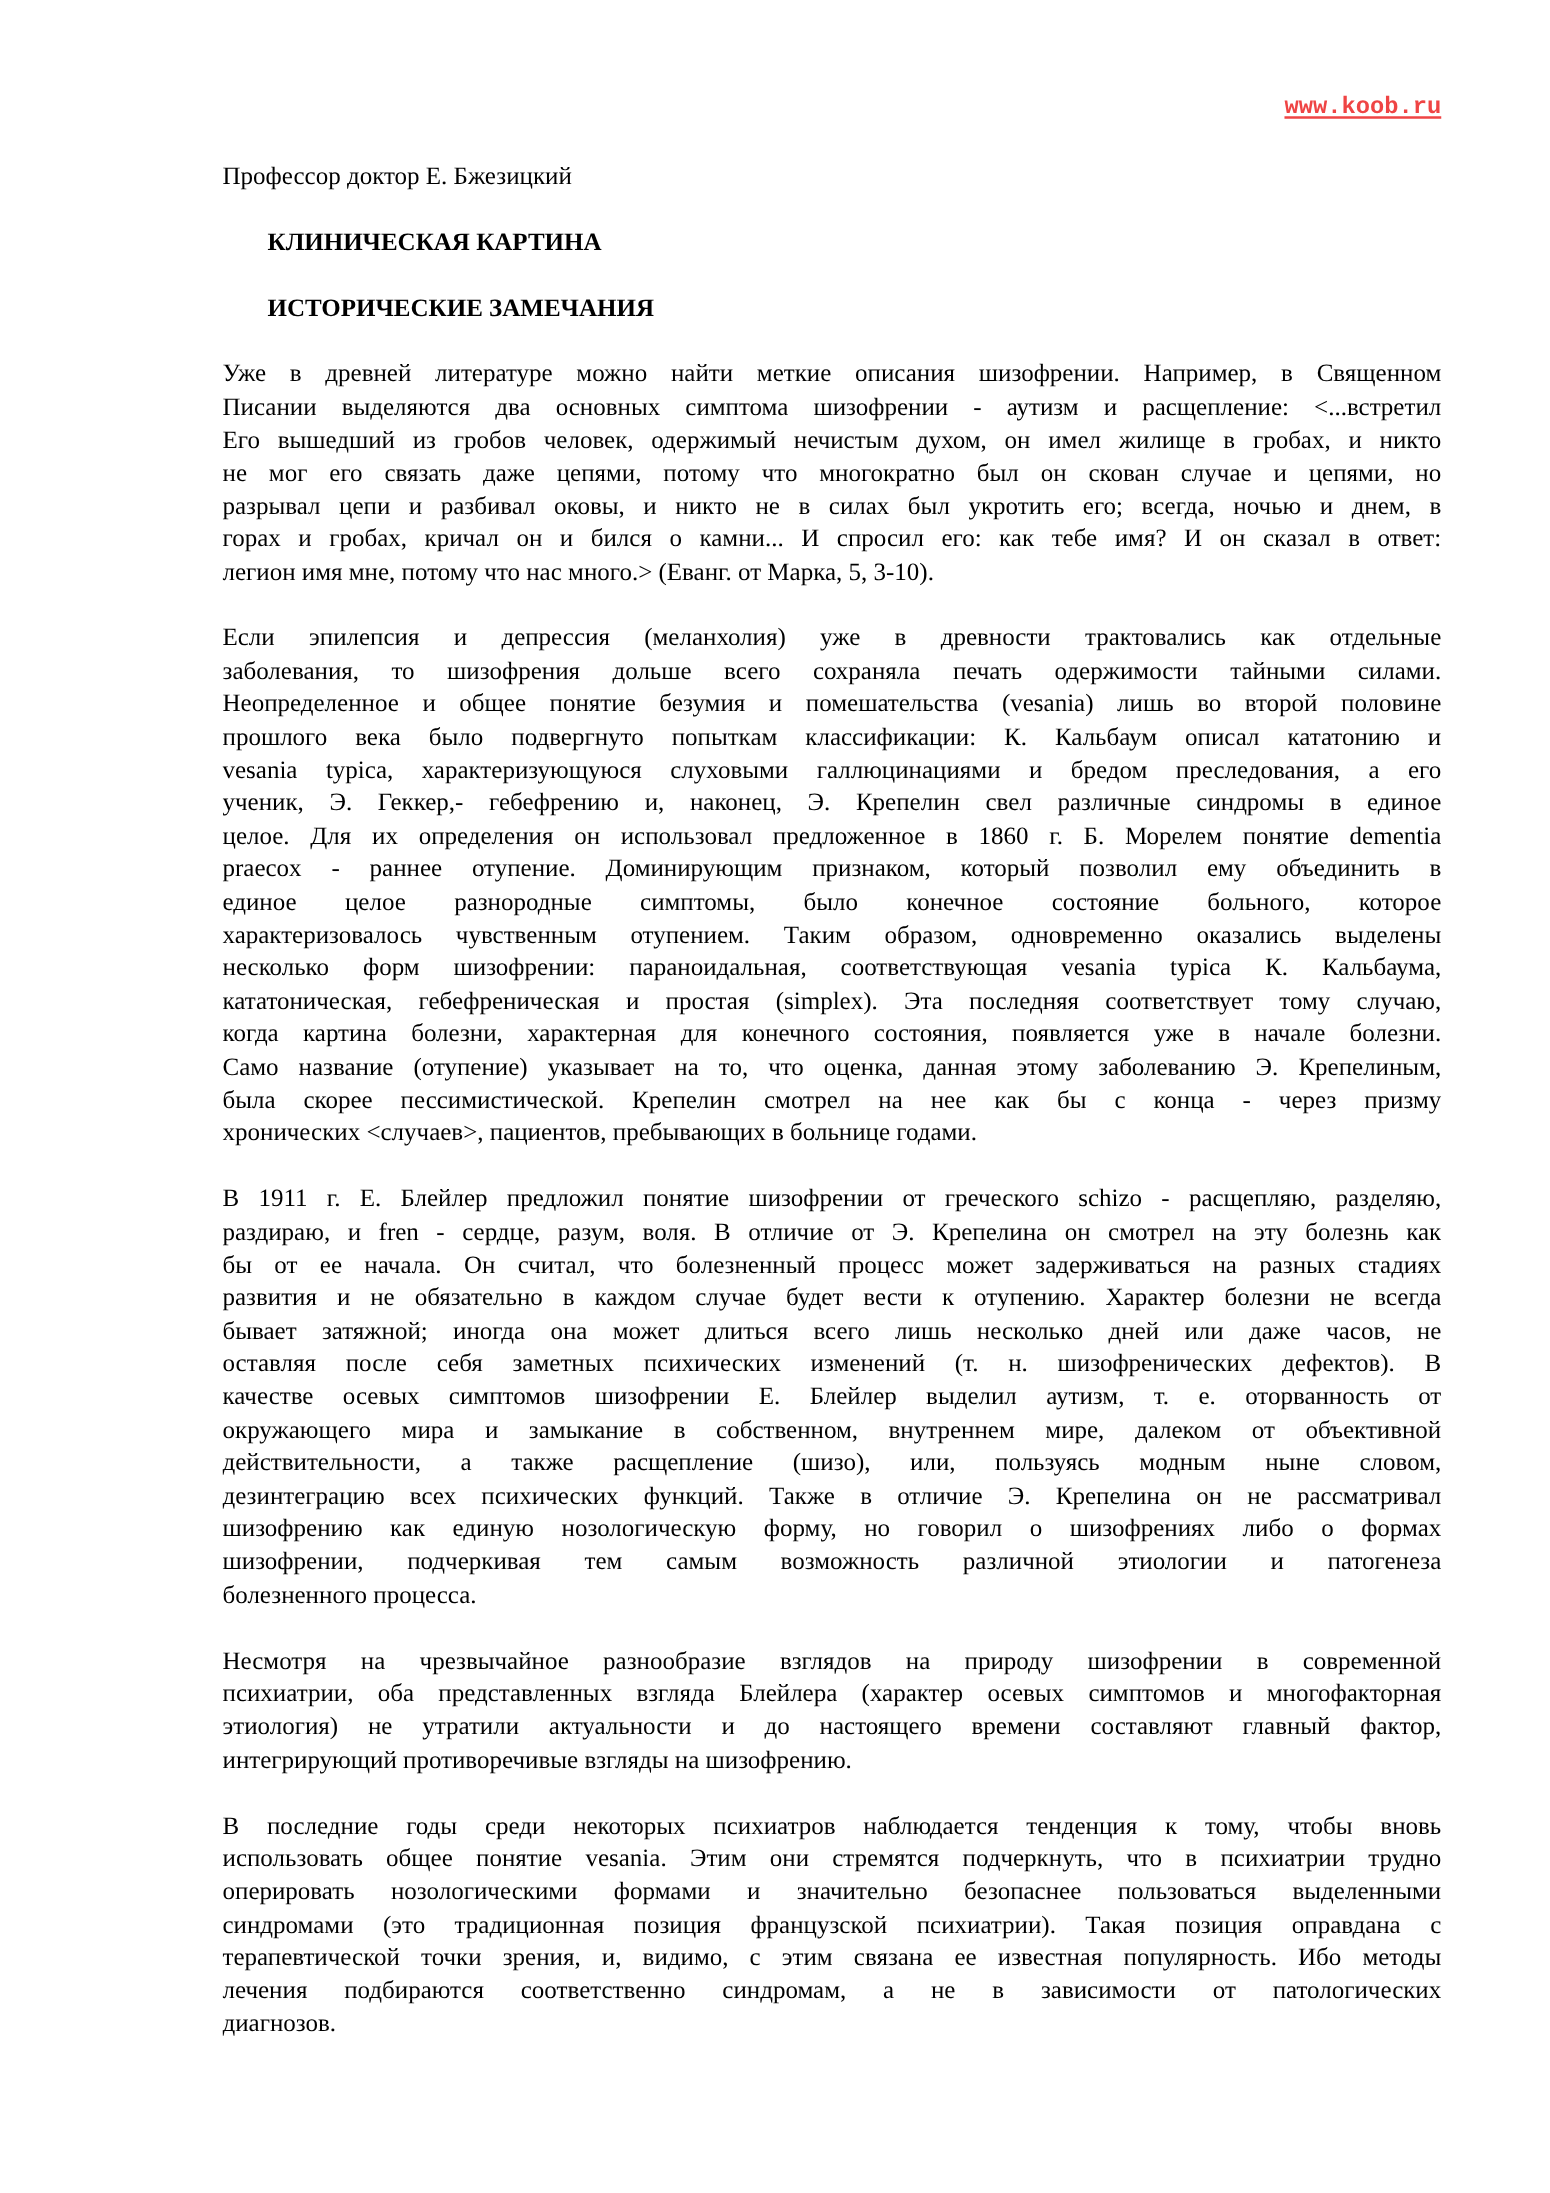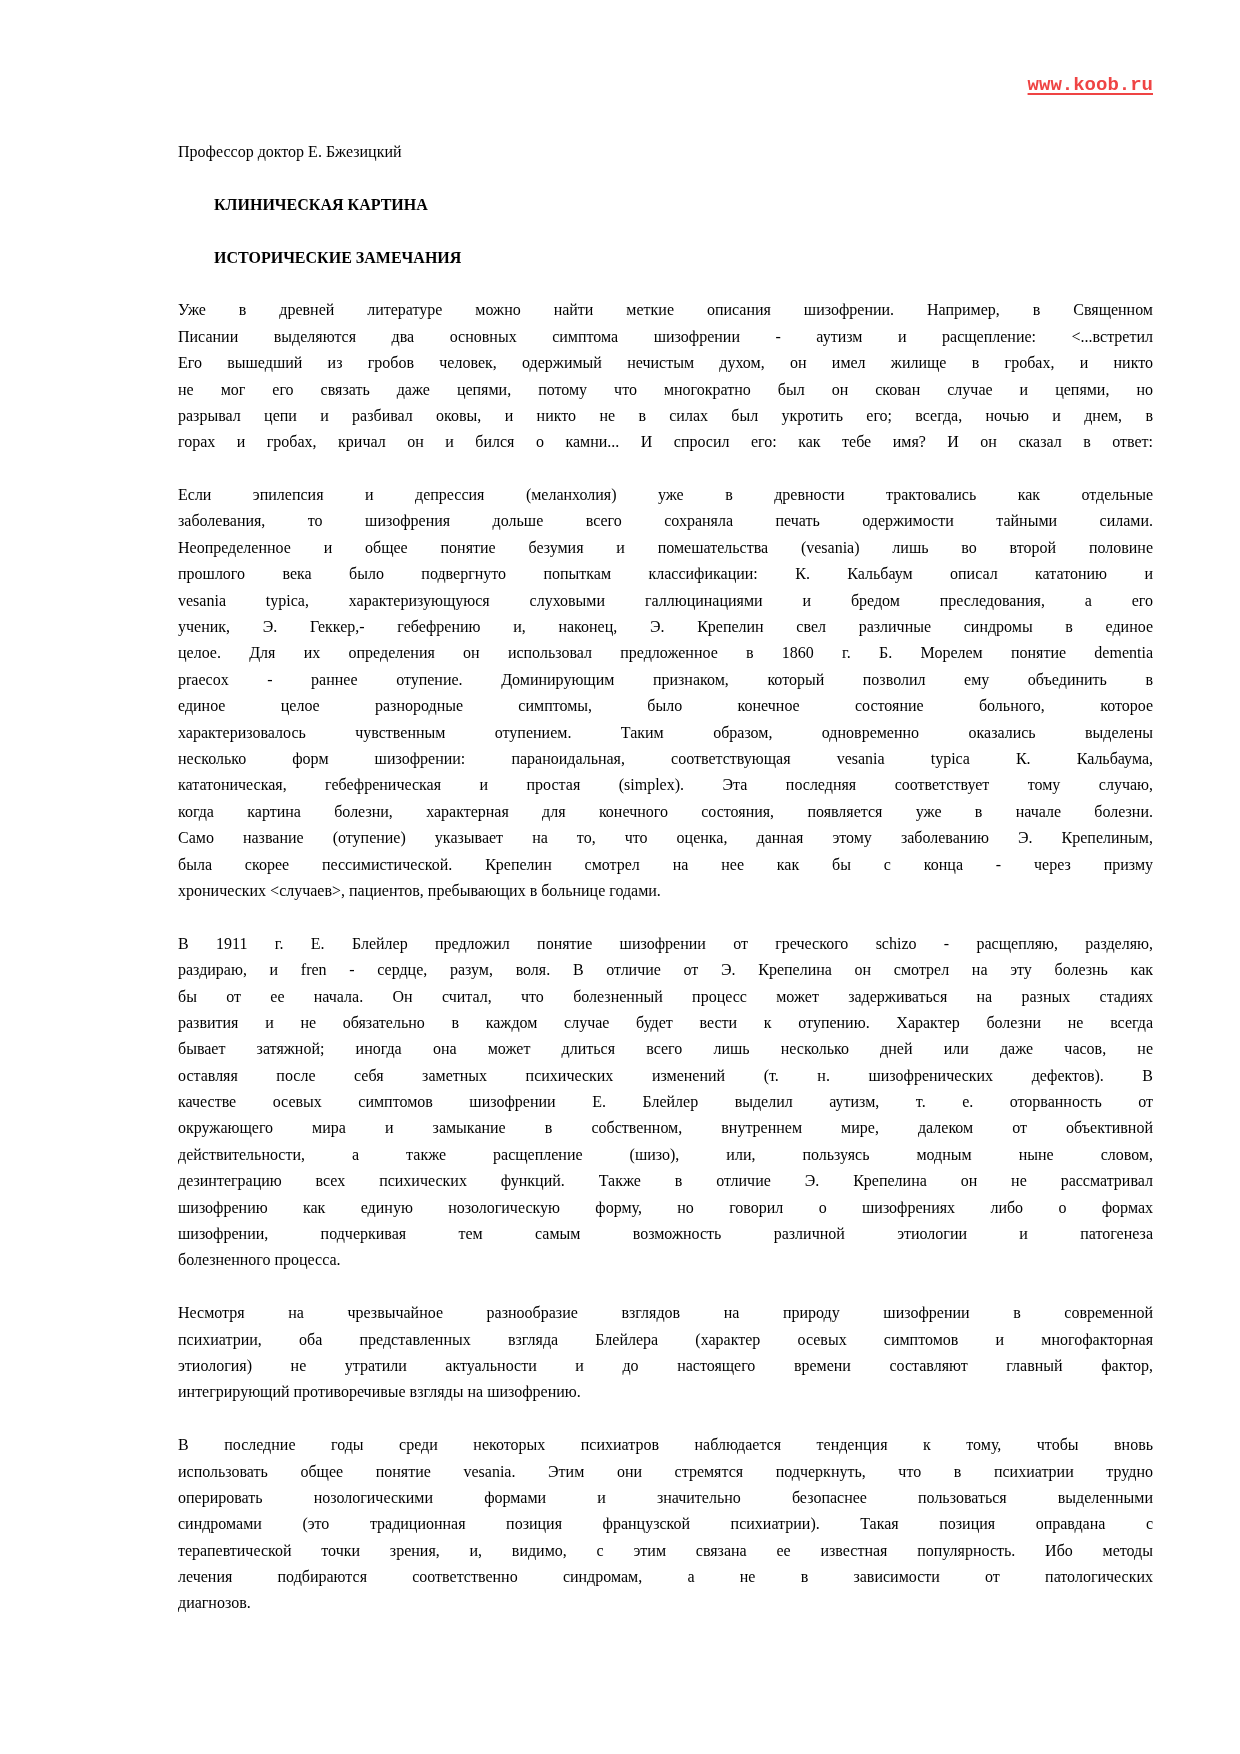--- a/index.html
+++ b/index.html
@@ -23,24 +23,24 @@
     color: #ef4444;
     text-decoration: underline;
     text-decoration-thickness: 2px;
     text-underline-offset: 3px;
     line-height: 24px;
     white-space: nowrap;
   }
   .page {
     position: absolute;
     left: 178px;
-    top: 139px;
+    top: 128px;
     width: 975px;
     font-family: "Liberation Serif", "DejaVu Serif", serif;
-    font-size: 16px;
+    font-size: 20px;
     line-height: 26.4px;
     color: #000000;
   }
   .row {
     height: 26.4px;
     white-space: nowrap;
   }
   .blank { height: 26.4px; }
   .bold { font-weight: bold; margin-left: 36px; }
   .para { margin: 0; }
@@ -70,20 +70,21 @@
   <div class="row bold">ИСТОРИЧЕСКИЕ ЗАМЕЧАНИЯ</div>
   <div class="blank"></div>
 
   <div class="para">
     <span class="line">Уже в древней литературе можно найти меткие описания шизофрении. Например, в Священном</span>
     <span class="line">Писании выделяются два основных симптома шизофрении - аутизм и расщепление: &lt;...встретил</span>
     <span class="line">Его вышедший из гробов человек, одержимый нечистым духом, он имел жилище в гробах, и никто</span>
     <span class="line">не мог его связать даже цепями, потому что многократно был он скован случае и цепями, но</span>
     <span class="line">разрывал цепи и разбивал оковы, и никто не в силах был укротить его; всегда, ночью и днем, в</span>
     <span class="line">горах и гробах, кричал он и бился о камни... И спросил его: как тебе имя? И он сказал в ответ:</span>
+    <span class="line last">легион имя мне, потому что нас много.&gt; (Еванг. от Марка, 5, 3-10).</span>
   </div>
   <div class="blank"></div>
 
   <div class="para">
     <span class="line">Если эпилепсия и депрессия (меланхолия) уже в древности трактовались как отдельные</span>
     <span class="line">заболевания, то шизофрения дольше всего сохраняла печать одержимости тайными силами.</span>
     <span class="line">Неопределенное и общее понятие безумия и помешательства (vesania) лишь во второй половине</span>
     <span class="line">прошлого века было подвергнуто попыткам классификации: К. Кальбаум описал кататонию и</span>
     <span class="line">vesania typica, характеризующуюся слуховыми галлюцинациями и бредом преследования, а его</span>
     <span class="line">ученик, Э. Геккер,- гебефрению и, наконец, Э. Крепелин свел различные синдромы в единое</span>

